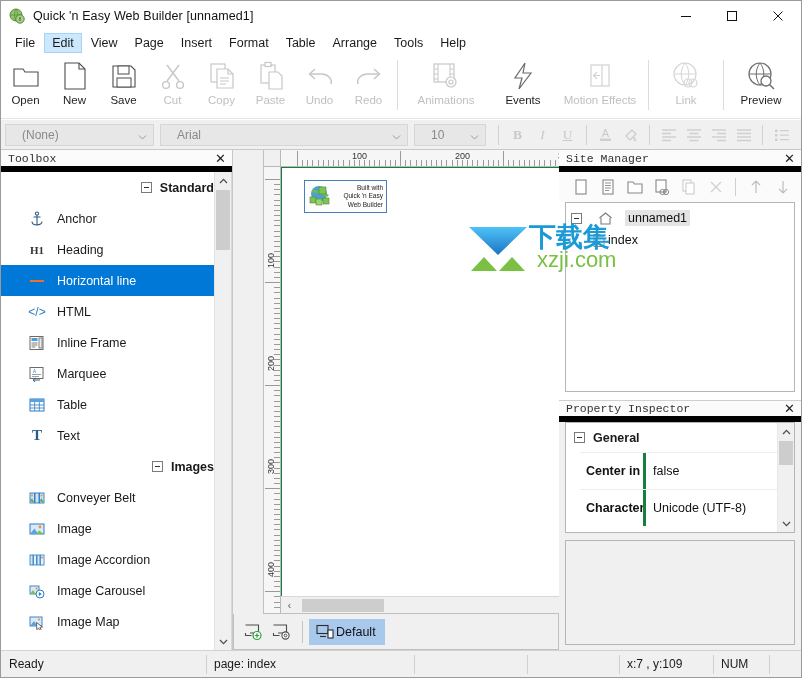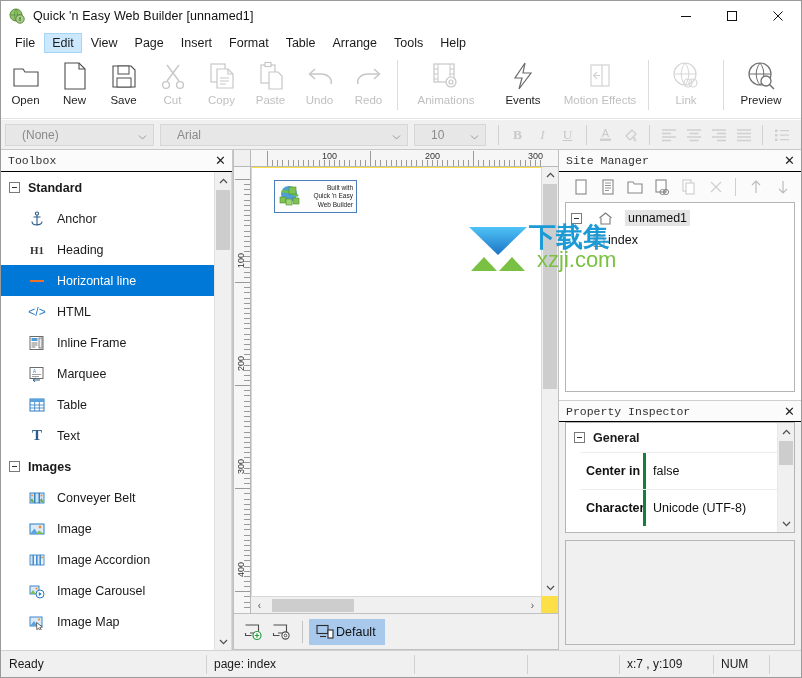--- a/index.html
+++ b/index.html
@@ -91,21 +91,21 @@
   }
   .fsep { width: 1px; height: 20px; background: #d2d2d2; margin: 0 6px; }
   .fbtn {
     width: 25px; height: 24px; display: flex; align-items: center; justify-content: center;
     color: #c9c9c9; font-size: 13.5px;
   }
 
   
   .panel-title {
     height: 22px; background: #fbfbfb;
-    border-bottom: 1px solid #000000;
+    border-bottom: 6px solid #000000;
     display: flex; align-items: center; justify-content: space-between;
     padding: 0 6px 0 7px;
     font-family: "Liberation Mono", monospace;
     font-size: 11.5px; color: #333;
   }
   .panel-close { font-size: 13px; color: #222; font-family: "Liberation Sans", sans-serif; }
 
   
   .toolbox {
     position: absolute; left: 0; top: 149px; width: 232px; height: 501px;
@@ -113,21 +113,21 @@
     display: flex; flex-direction: column;
   }
   .toolbox-body {
     flex: 1; position: relative; overflow: hidden;
     border: 1px solid #d8d8d8; border-top: none; border-left: none;
     background: #fff;
   }
   .tb-list { position: absolute; left: 0; top: 0; right: 17px; bottom: 0; overflow: hidden; }
   .tb-group {
     height: 31px; display: flex; align-items: center; padding-left: 8px;
-    font-size: 12.5px; font-weight: bold; color: #1a1a1a;
+    font-size: 12.5px; font-weight: bold; color: #1a1a1a; justify-content: flex-end;
   }
   .tb-expander {
     width: 11px; height: 11px; border: 1px solid #7a7a7a; margin-right: 8px;
     position: relative; background: #fff; flex: none;
   }
   .tb-expander::before {
     content: ""; position: absolute; left: 2px; top: 4px; width: 5px; height: 1px; background: #333;
   }
   .tb-item {
     height: 31px; display: flex; align-items: center; padding-left: 26px;
@@ -152,22 +152,22 @@
   }
 
   
   .center {
     position: absolute; left: 232px; top: 149px; width: 326px; height: 501px;
     background: #f0f0f0;
     display: flex; flex-direction: column;
   }
   .canvas-wrap {
     position: relative; width: 326px; height: 464px;
-    background: #fde047;
-    border: 1px solid #c0c0c0; border-top: none;
+    background: #15803d;
+    border: 1px solid #c0c0c0; border-top: none; margin-left: 30px;
   }
   .ruler-corner {
     position: absolute; left: 0; top: 0; width: 17px; height: 17px;
     background: #f0f0f0; border-right: 1px solid #b8b8b8; border-bottom: 1px solid #b8b8b8;
   }
   .ruler-h {
     position: absolute; left: 17px; top: 0; right: 0; height: 17px;
     background: #f6f6f6; border-bottom: 1px solid #b8b8b8; overflow: hidden;
   }
   .ruler-v {

